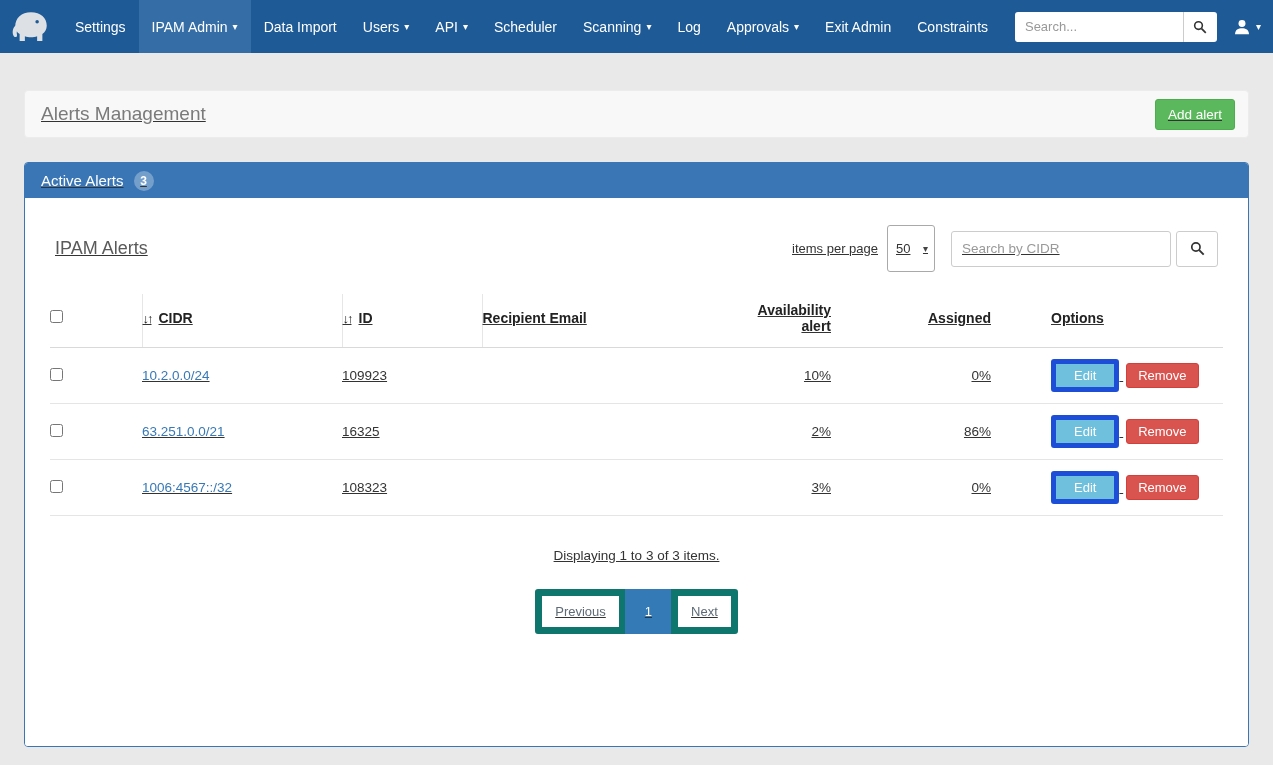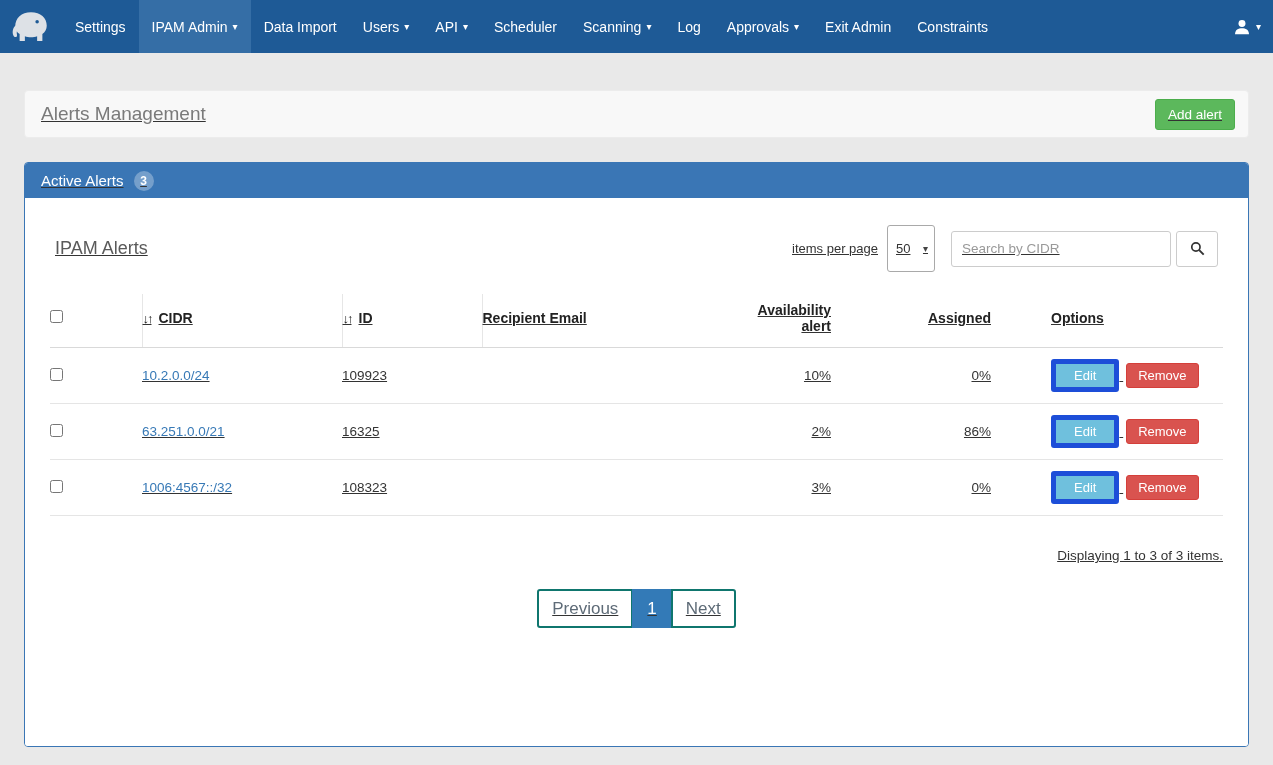--- a/index.html
+++ b/index.html
@@ -163,29 +163,29 @@
     cursor: pointer; font-family: inherit;
   }
   .btn-remove {
     background: #d9534f; color: #fff;
     border: 1px solid #d43f3a; border-radius: 3px;
     font-size: 13px; padding: 4px 11px;
     margin-left: 3px;
     cursor: pointer; font-family: inherit;
   }
 
-  .summary { text-align: right; margin-top: 32px; font-size: 13.5px; color: #333; }
+  .summary { text-align: center; margin-top: 32px; font-size: 13.5px; color: #333; }
 
   .pagination {
     display: flex; justify-content: center;
     margin-top: 26px;
   }
   .page-btn {
-    border: 2px solid #0f766e; background: #fff;
-    color: #5e6b77; font-size: 17px;
+    border: 7px solid #0f766e; background: #fff;
+    color: #5e6b77; font-size: 13px;
     padding: 9px 13px; cursor: pointer;
     font-family: inherit;
     margin-left: -1px;
     line-height: 1;
   }
   .page-btn.first { border-radius: 3px 0 0 3px; margin-left: 0; }
   .page-btn.last { border-radius: 0 3px 3px 0; }
   .page-btn.active {
     background: #337ab7; border-color: #337ab7; color: #fff;
   }
@@ -235,20 +235,29 @@
         <span class="caret">▾</span>
       </li>
     <li class="nav-item">
         <span>Exit Admin</span>
       </li>
     <li class="nav-item">
         <span>Constraints</span>
       </li>
   </ul>
   <div class="nav-right">
+    <div class="nav-search">
+      <input type="text" placeholder="Search..." style="">
+      <button>
+        <svg width="14" height="14" viewBox="0 0 16 16">
+          <circle cx="6.3" cy="6.3" r="4.4" fill="none" stroke="#333" stroke-width="1.8"></circle>
+          <line x1="9.8" y1="9.8" x2="14.6" y2="14.6" stroke="#333" stroke-width="2"></line>
+        </svg>
+      </button>
+    </div>
     <div class="user-menu">
       <svg width="18" height="18" viewBox="0 0 16 16">
         <circle cx="8" cy="4.8" r="3.1" fill="#fff"></circle>
         <path d="M1.8 14.5 C1.8 10.5 4.8 9.2 8 9.2 C11.2 9.2 14.2 10.5 14.2 14.5 Z" fill="#fff"></path>
       </svg>
       <span class="caret">▾</span>
     </div>
   </div>
 </nav>
 

